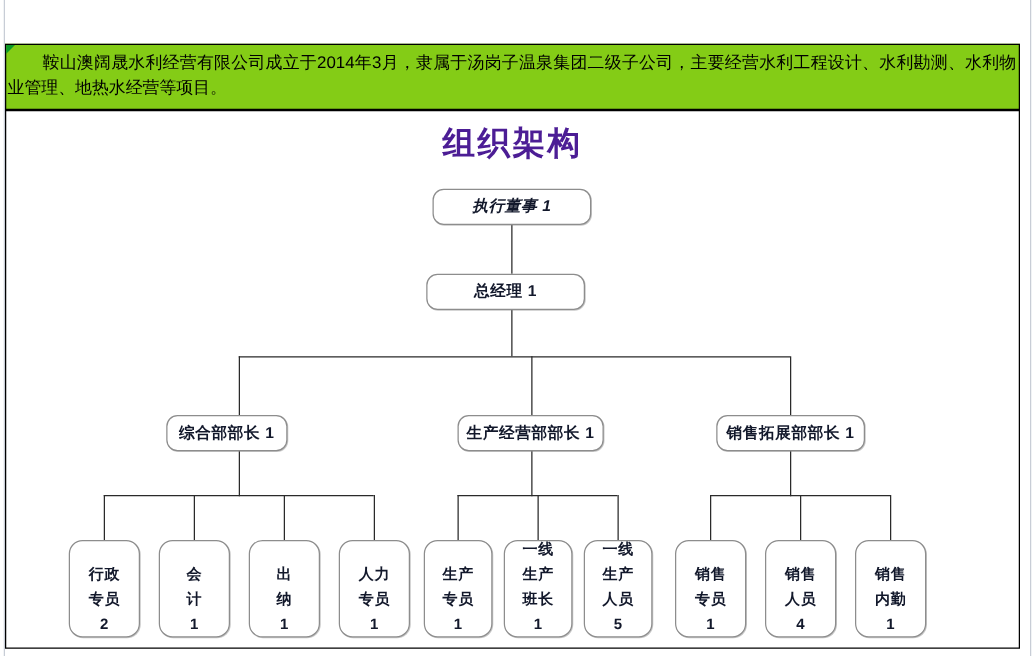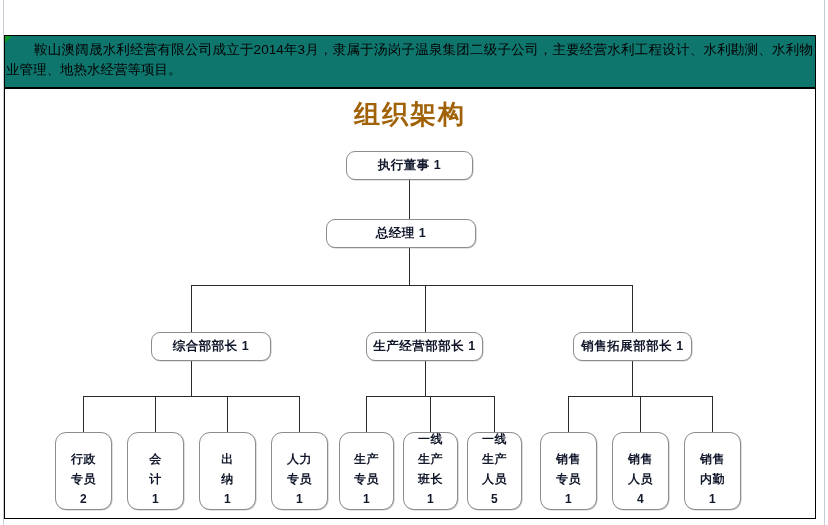--- a/index.html
+++ b/index.html
@@ -30,21 +30,21 @@
     font-family:"Liberation Serif","DejaVu Serif",serif;
     font-size:25px;font-weight:700;color:#000;letter-spacing:1px;
     line-height:1;
   }
 
   
   #intro-cell{
     position:absolute;left:4px;top:35px;width:812px;height:53px;
     border:1.4px solid #000;
     box-sizing:border-box;
-    background:#0f766e;
+    background:#84cc16;
   }
   #intro-text{
     font-family:"Liberation Sans","DejaVu Sans",sans-serif;
     font-size:13.5px;color:#000;line-height:20px;
     padding:4px 2px 0 1px;
     text-indent:28px;
     text-align:justify;
     white-space:normal;
   }
   #green-flag{
@@ -56,21 +56,21 @@
   
   #org-cell{
     position:absolute;left:4px;top:88px;width:812px;height:431px;
     border:1.4px solid #000;box-sizing:border-box;background:#fff;
     overflow:hidden;
   }
   #org-title{
     position:absolute;left:0;top:8px;width:100%;
     text-align:center;
     font-family:"Liberation Serif","DejaVu Serif",serif;
-    font-size:26px;font-weight:700;color:#a16207;letter-spacing:2px;
+    font-size:26px;font-weight:700;color:#4c1d95;letter-spacing:2px;
   }
 
   
   #chart{
     position:absolute;left:0;top:0;width:810px;height:428px;
   }
   .node{
     position:absolute;
     box-sizing:border-box;
     border:1.1px solid #8d8d8d;
@@ -145,29 +145,29 @@
       <div class="ln v" style="left:361px;top:307px;height:36px;"></div>
       <div class="ln v" style="left:425px;top:307px;height:36px;"></div>
       <div class="ln v" style="left:489px;top:307px;height:36px;"></div>
 
       <div class="ln v" style="left:627px;top:271px;height:37px;"></div>
       <div class="ln h" style="left:563px;top:307px;width:144px;"></div>
       <div class="ln v" style="left:563px;top:307px;height:36px;"></div>
       <div class="ln v" style="left:635px;top:307px;height:36px;"></div>
       <div class="ln v" style="left:707px;top:307px;height:36px;"></div>
 
-      <div class="node lvl1" style="left:341px;top:62px;width:127px;height:29px;">
+      <div class="node lvl1" style="left:341px;top:62px;width:127px;height:29px;font-style:italic;">
         <span class="lbl">执行董事 1</span>
       </div>
 
-      <div class="node lvl1" style="left:321px;top:130px;width:150px;height:29px;">
+      <div class="node lvl1" style="left:336px;top:130px;width:127px;height:29px;">
         <span class="lbl">总经理 1</span>
       </div>
 
-      <div class="node lvl2" style="left:146px;top:243px;width:120px;height:29px;">
+      <div class="node lvl2" style="left:128px;top:243px;width:97px;height:29px;">
         <span class="lbl">综合部部长 1</span>
       </div>
 
       <div class="node lvl2" style="left:361px;top:243px;width:117px;height:29px;">
         <span class="lbl">生产经营部部长 1</span>
       </div>
 
       <div class="node lvl2" style="left:568px;top:243px;width:119px;height:29px;text-align:center;">
         <span class="lbl">销售拓展部部长 1</span>
       </div>

